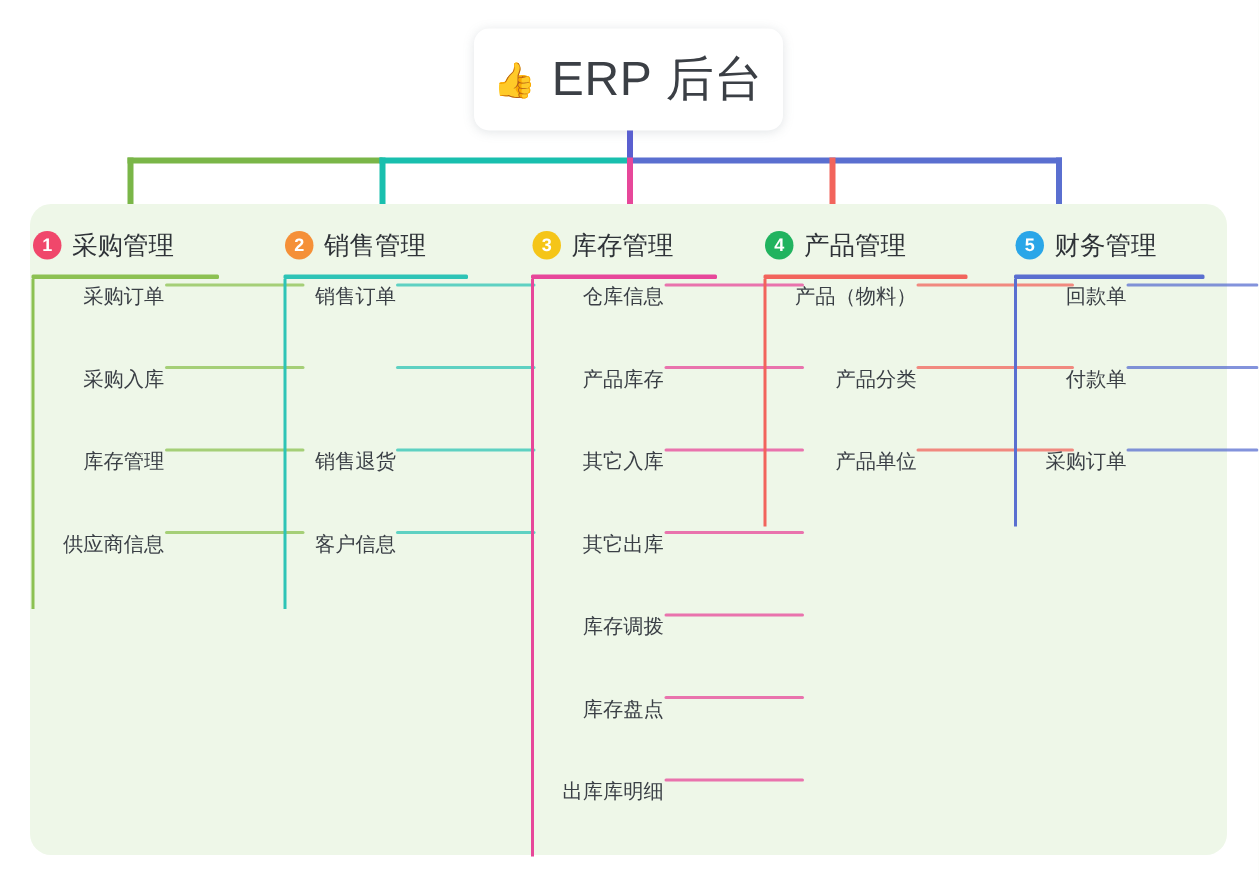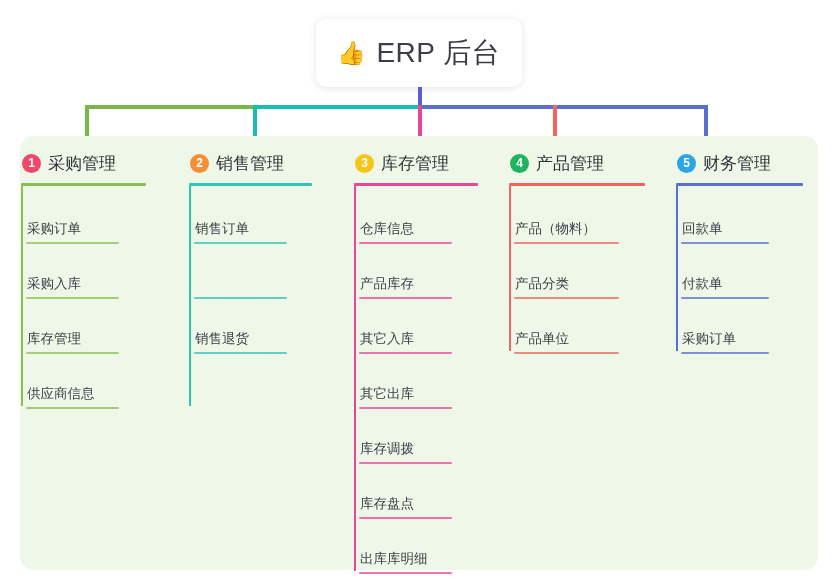--- a/index.html
+++ b/index.html
@@ -18,21 +18,21 @@
     left: 316px; top: 19px;
     width: 206px; height: 68px;
     background: #ffffff;
     border-radius: 10px;
     box-shadow: 0 1px 7px rgba(120,130,140,0.22);
     display: flex; align-items: center; justify-content: center;
     gap: 10px;
   }
   .root-emoji { font-size: 23px; line-height: 1; }
   .root-title {
-    font-size: 28px;
+    font-size: 32px;
     color: #3b3f45;
     letter-spacing: 0.5px;
     white-space: nowrap;
   }
 
   
   .stem {
     position: absolute;
     left: 418px; top: 87px;
     width: 4px; height: 20px;
@@ -82,23 +82,23 @@
 
   .items { position: relative; padding-top: 3px; }
   .vline {
     position: absolute;
     left: 0; top: 0;
     width: 2px;
   }
   .item {
     position: relative;
     height: 55px;
-    padding-left: 5px;
+    padding-left: 20px;
     display: flex;
-    flex-direction: column;
+    flex-direction: row;
     justify-content: flex-end;
   }
   .item-label {
     font-size: 13.5px;
     color: #3a3f45;
     white-space: nowrap;
     padding-bottom: 4px;
     padding-left: 1px;
   }
   .item-rule {
@@ -169,20 +169,24 @@
               <div class="item-label">销售订单</div>
               <div class="item-rule" style="width: 93px; background: rgb(46, 196, 182); opacity: 0.75;"></div>
             </div>
             <div class="item">
               <div class="item-rule" style="width: 93px; background: rgb(46, 196, 182); opacity: 0.75;"></div>
             </div>
             <div class="item">
               <div class="item-label">销售退货</div>
               <div class="item-rule" style="width: 93px; background: rgb(46, 196, 182); opacity: 0.75;"></div>
             </div>
+            <div class="item">
+              <div class="item-label">客户信息</div>
+              <div class="item-rule" style="width: 93px; background: rgb(46, 196, 182); opacity: 0.75;"></div>
+            </div>
           </div>
         </div>
         <div class="column" style="left: 334px; top: 14px;">
           <div class="col-head">
             <span class="badge" style="background: rgb(245, 197, 24);">3</span>
             <span class="col-title">库存管理</span>
           </div>
           <div class="head-rule" style="width: 124px; background: rgb(231, 71, 154);"></div>
           <div class="items">
             <div class="vline" style="background: rgb(231, 71, 154); height: 385px;"></div>

